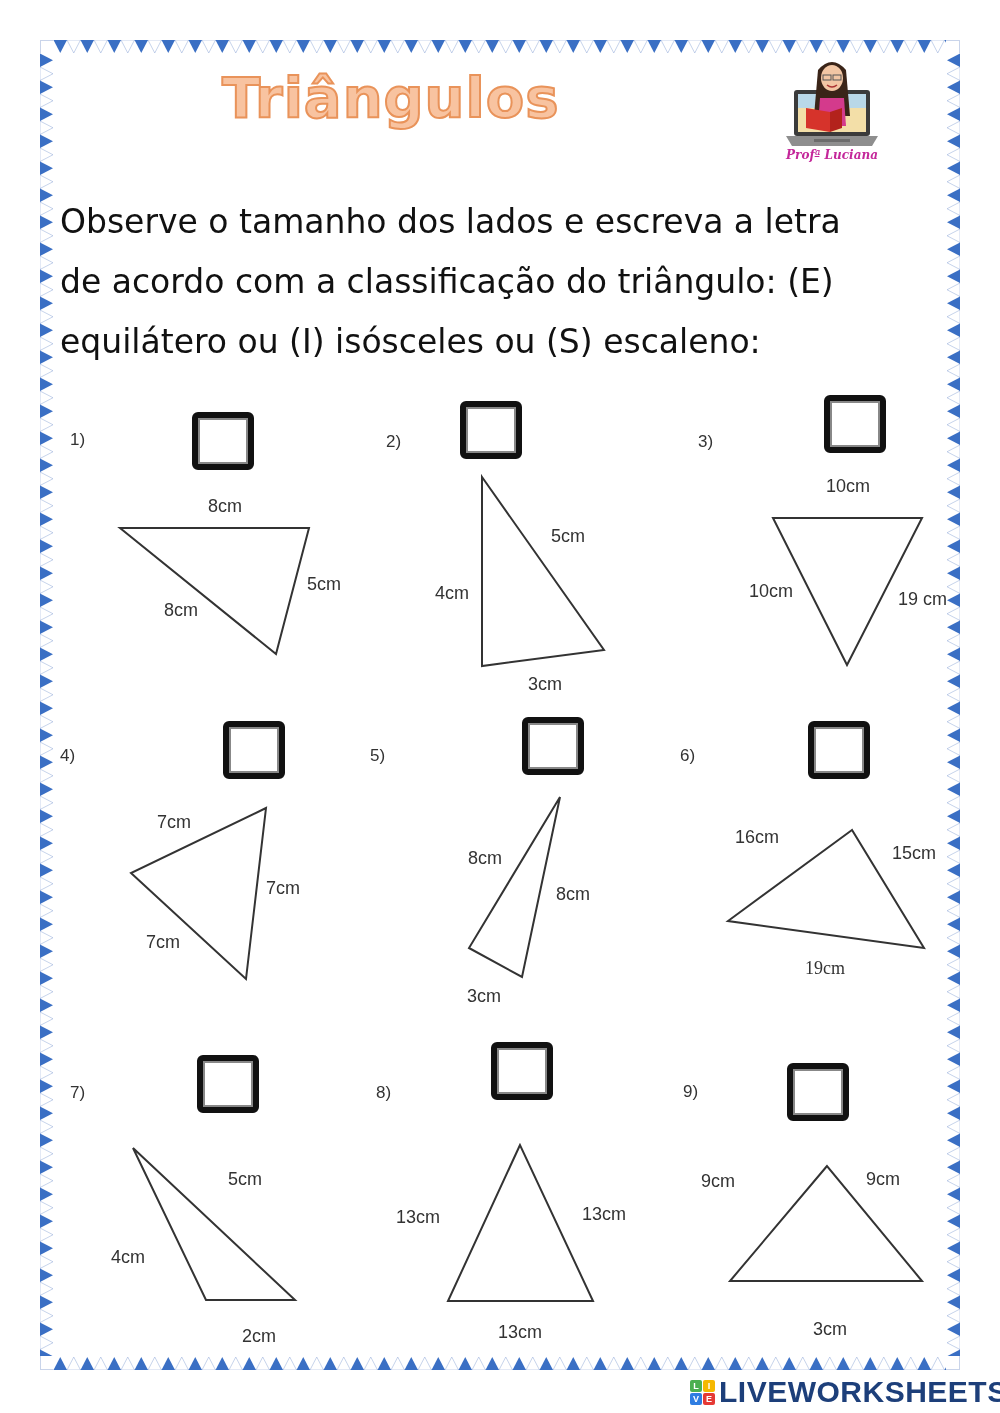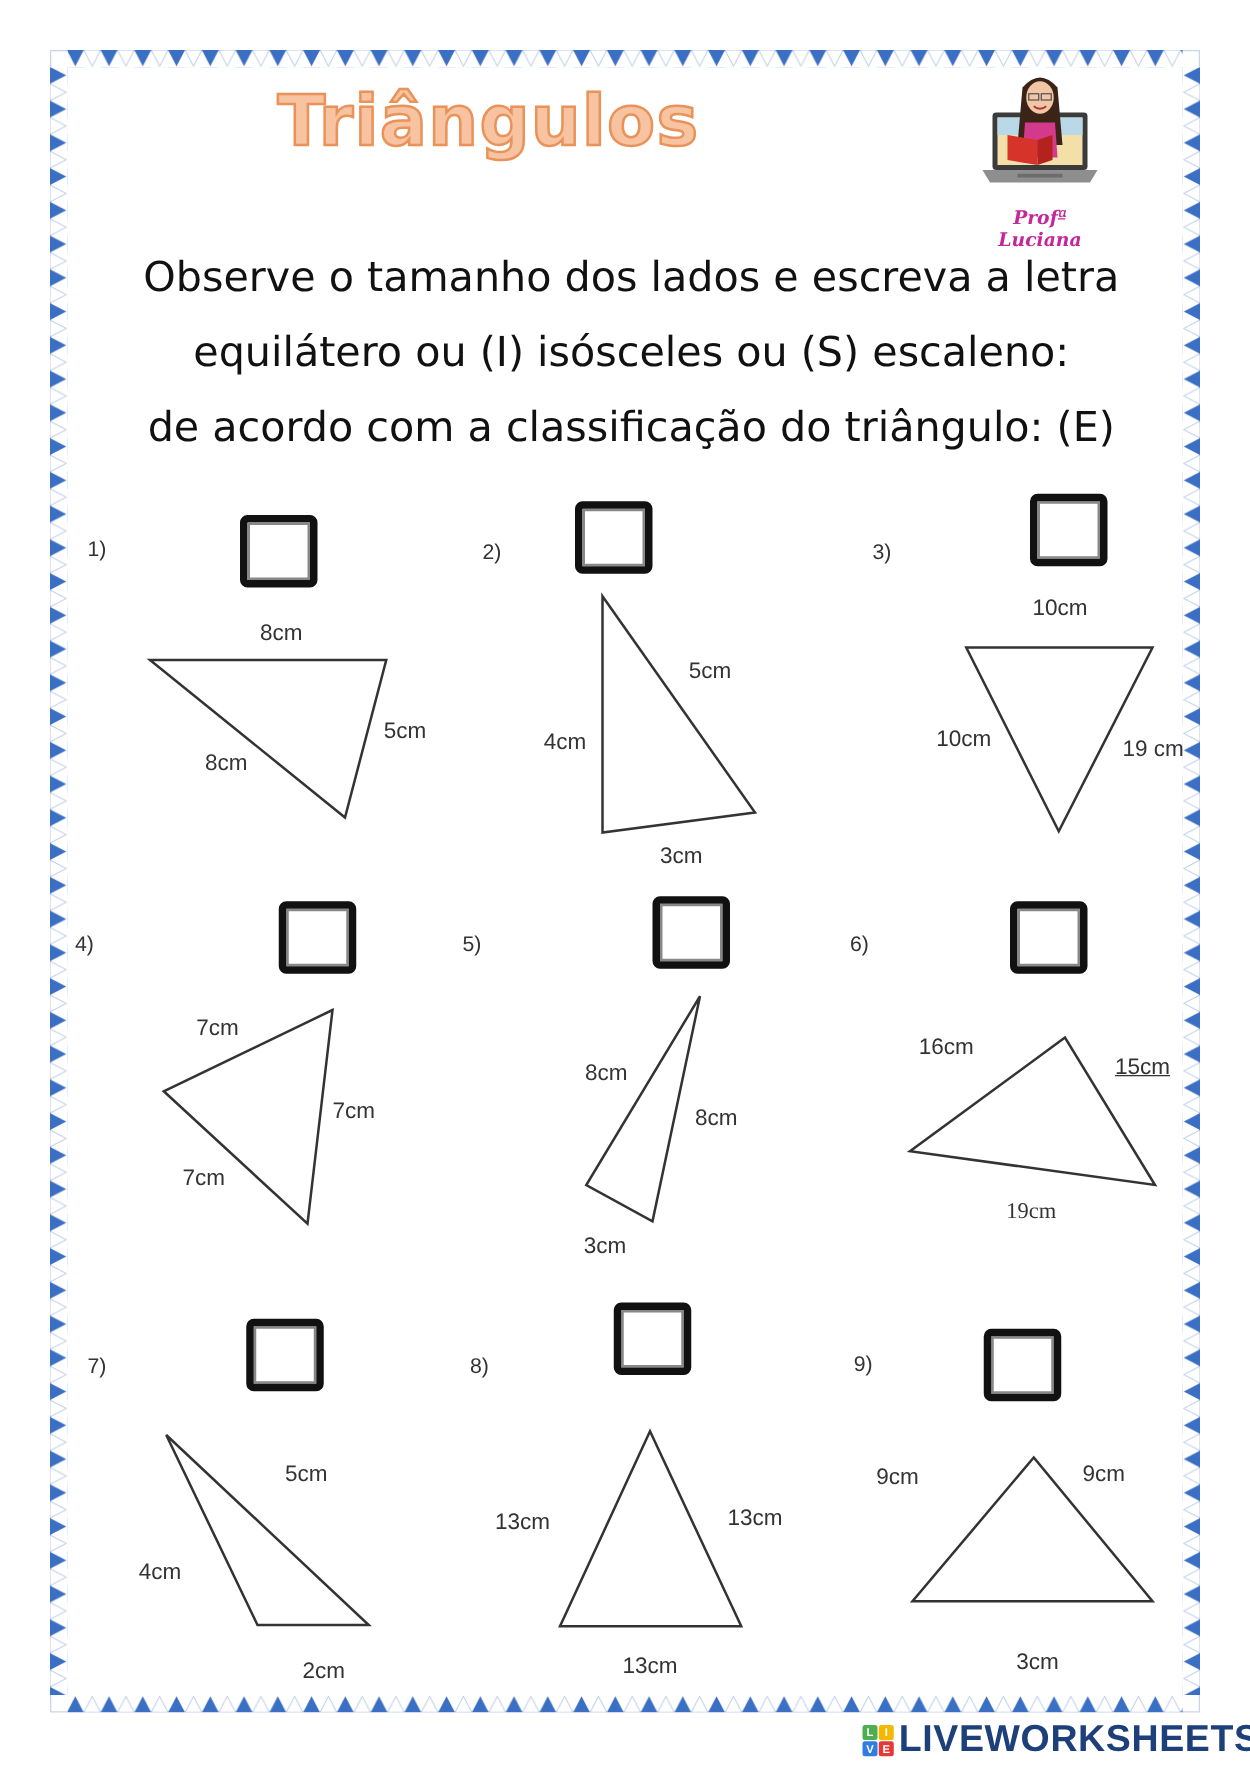--- a/index.html
+++ b/index.html
@@ -9,24 +9,24 @@
     .border-top, .border-bottom { position: absolute; left: 40px; width: 920px; height: 14px; }
     .border-top { top: 40px; }
     .border-bottom { top: 1356px; }
     .border-left, .border-right { position: absolute; top: 40px; width: 14px; height: 1330px; }
     .border-left { left: 40px; }
     .border-right { left: 946px; }
 
     .title { position: absolute; left: 222px; top: 70px; font-family: "DejaVu Sans", sans-serif; font-weight: bold; font-size: 56px; letter-spacing: 1px; color: #f8c3a0; -webkit-text-stroke: 2px #e9935a; line-height: 1; }
 
     .logo { position: absolute; left: 784px; top: 56px; width: 96px; height: 104px; }
-    .logo-caption { position: absolute; left: 0; top: 92px; width: 96px; text-align: center; font-family: "DejaVu Serif", serif; font-style: italic; font-size: 15px; color: #c4279a; font-weight: bold; margin-top: 17px; }
+    .logo-caption { position: absolute; left: 0; top: 92px; width: 96px; text-align: center; font-family: "DejaVu Serif", serif; font-style: italic; font-size: 12px; color: #c4279a; font-weight: bold; }
 
     .instructions { position: absolute; left: 60px; top: 192px; width: 890px; font-family: "DejaVu Sans", sans-serif; font-size: 33px; line-height: 60px; color: #111; }
-    .instructions p { margin: 0; white-space: nowrap; text-align: center; }
+    .instructions p { margin: 0; white-space: nowrap; }
 
     .item { position: absolute; }
     .item-num { position: absolute; font-family: "Liberation Sans", sans-serif; font-size: 17px; color: #333; }
     .answer-box { position: absolute; width: 50px; height: 46px; border: 6px solid #111; border-radius: 6px; background: #fff; box-shadow: inset 0 0 0 2px #888; cursor: text; }
     .side-label { position: absolute; font-family: "Liberation Sans", sans-serif; font-size: 18px; color: #333; white-space: nowrap; }
     svg.tri { position: absolute; left: 0; top: 0; overflow: visible; }
 
     .footer-brand { position: absolute; left: 690px; top: 1374px; height: 36px; display: flex; align-items: center; }
     .brand-tiles { display: grid; grid-template-columns: 12px 12px; grid-template-rows: 12px 12px; gap: 1px; margin-right: 4px; }
     .brand-tiles span { display: block; font-family: "Liberation Sans", sans-serif; font-weight: bold; font-size: 9px; color: #fff; text-align: center; line-height: 12px; border-radius: 2px; }
@@ -89,22 +89,22 @@
     <path d="M43 29 Q48 33 53 29" stroke="#a33" stroke-width="1.5" fill="none"></path>
     <path d="M36 42 L60 42 L62 70 L34 70 Z" fill="#d43a8c"></path>
     <path d="M22 52 L46 56 L46 76 L22 72 Z" fill="#d6332b"></path>
     <path d="M46 56 L58 52 L58 72 L46 76 Z" fill="#b3221c"></path>
   </svg>
   <div class="logo-caption">Profª Luciana</div>
 </div>
 
 <div class="instructions">
   <p> Observe o tamanho dos lados  e escreva a letra</p>
+  <p>de acordo com a classificação do triângulo: (E)</p>
   <p>equilátero  ou (I) isósceles ou (S) escaleno:</p>
-  <p>de acordo com a classificação do triângulo: (E)</p>
 </div>
 
 <div class="item" style="left:0;top:0;">
   <span class="item-num" style="left:70px;top:430px;">1)</span>
   <div class="answer-box" style="left:192px;top:412px;"></div>
   <svg class="tri" width="1000" height="1413">
       <polygon points="120,528 309,528 276,654" fill="none" stroke="#333" stroke-width="2"></polygon>
     </svg>
   <span class="side-label" style="left:208px;top:496px;">8cm</span>
   <span class="side-label" style="left:164px;top:600px;">8cm</span>
@@ -155,21 +155,21 @@
   <span class="side-label" style="left:467px;top:986px;">3cm</span>
 </div>
 
 <div class="item" style="left:0;top:0;">
   <span class="item-num" style="left:680px;top:746px;">6)</span>
   <div class="answer-box" style="left:808px;top:721px;"></div>
   <svg class="tri" width="1000" height="1413">
       <polygon points="852,830 728,921 924,948" fill="none" stroke="#333" stroke-width="2"></polygon>
     </svg>
   <span class="side-label" style="left:735px;top:827px;">16cm</span>
-  <span class="side-label" style="left:892px;top:843px;text-decoration:underline;">15cm</span>
+  <span class="side-label" style="left:892px;top:843px;">15cm</span>
   <span class="side-label" style="left:805px;top:958px;font-family:Liberation Serif, serif;">19cm</span>
 </div>
 
 <div class="item" style="left:0;top:0;">
   <span class="item-num" style="left:70px;top:1083px;">7)</span>
   <div class="answer-box" style="left:197px;top:1055px;"></div>
   <svg class="tri" width="1000" height="1413">
       <polygon points="133,1148 295,1300 206,1300" fill="none" stroke="#333" stroke-width="2"></polygon>
     </svg>
   <span class="side-label" style="left:228px;top:1169px;">5cm</span>

